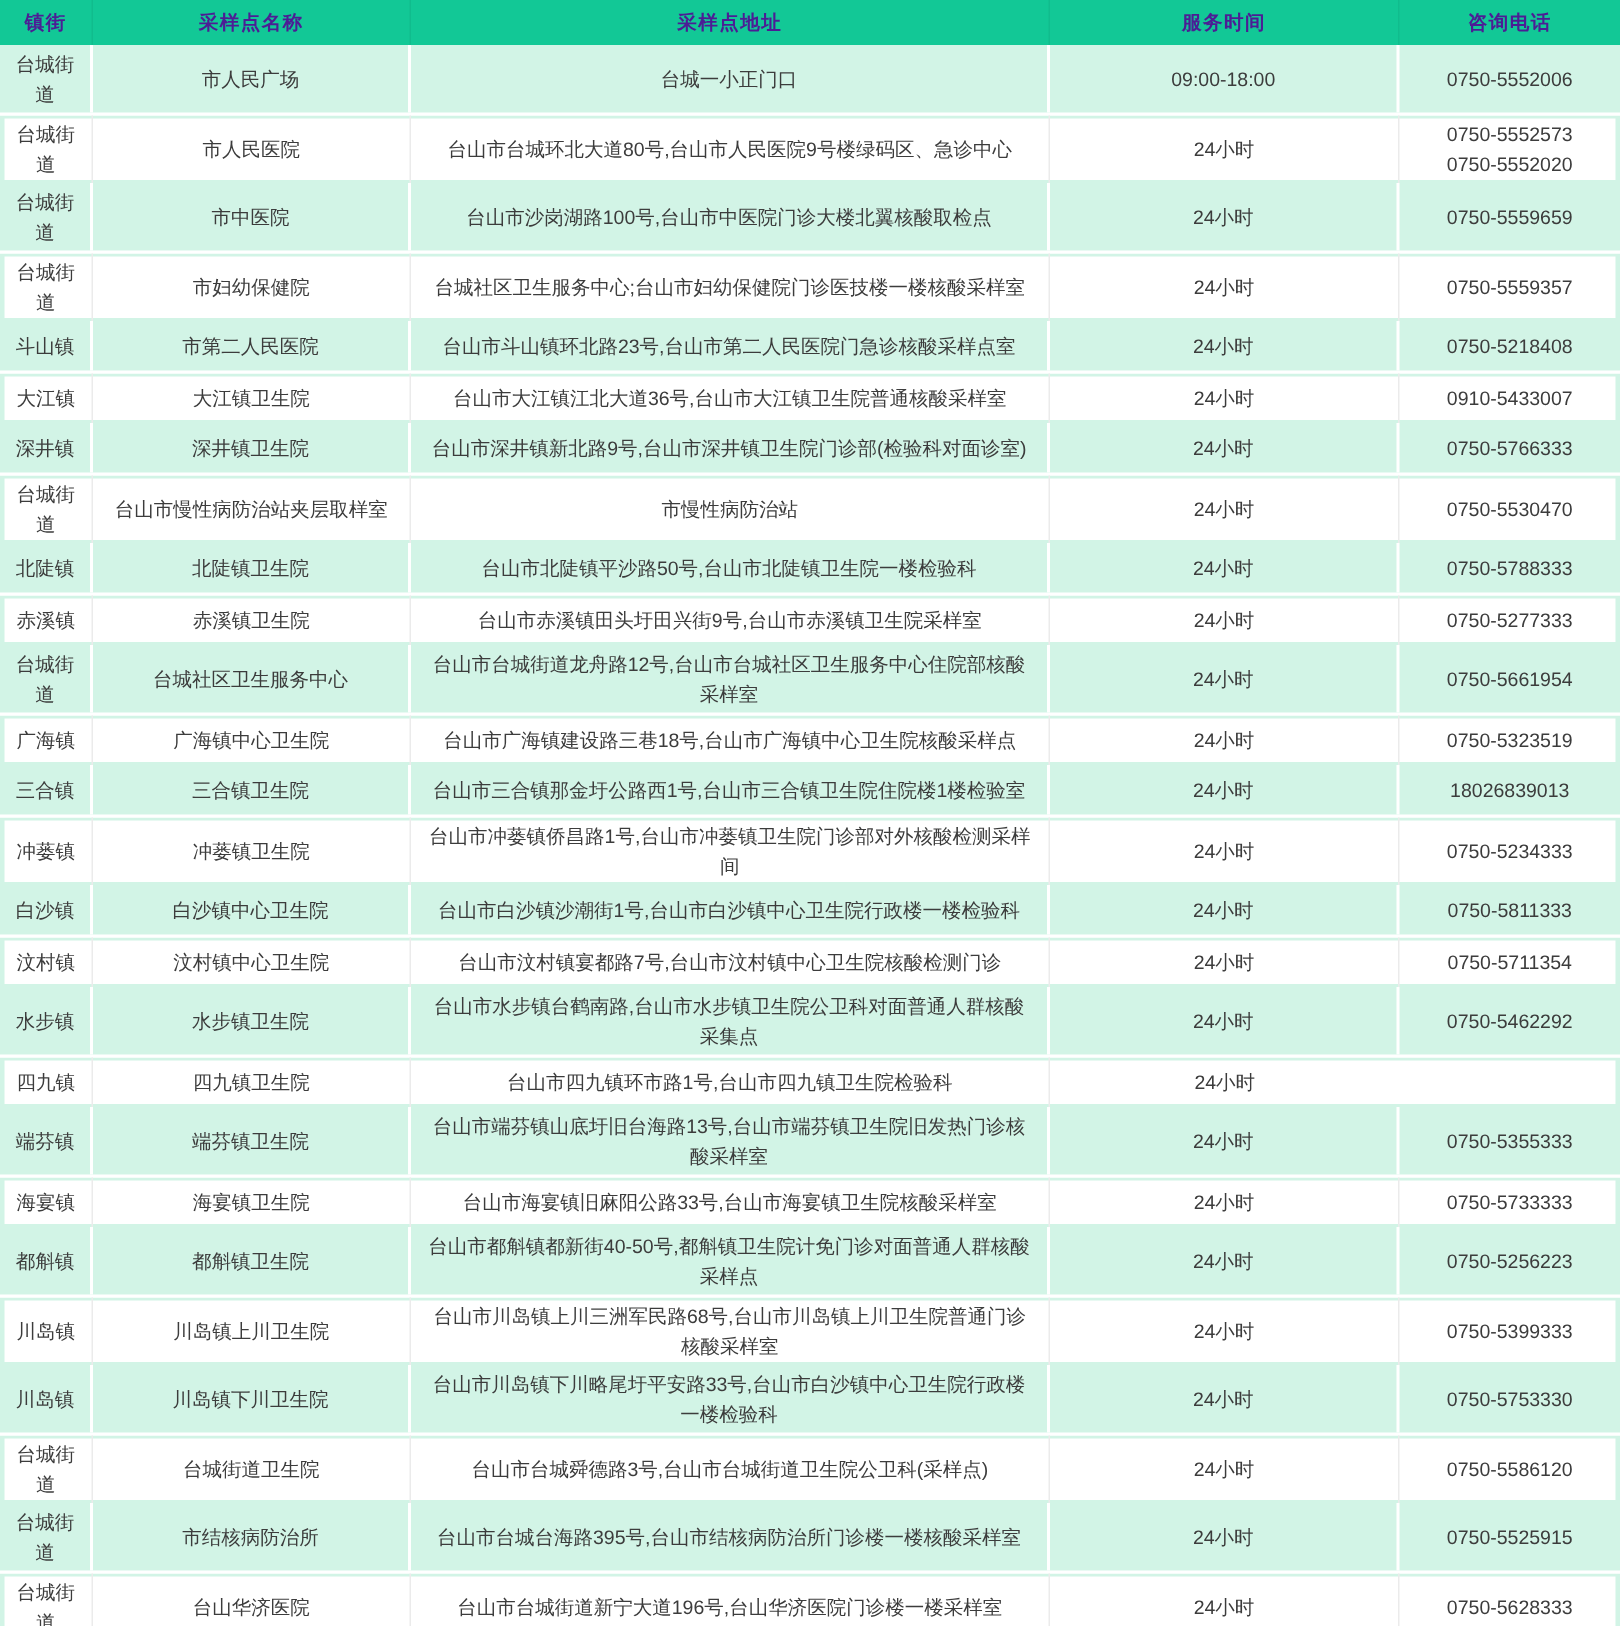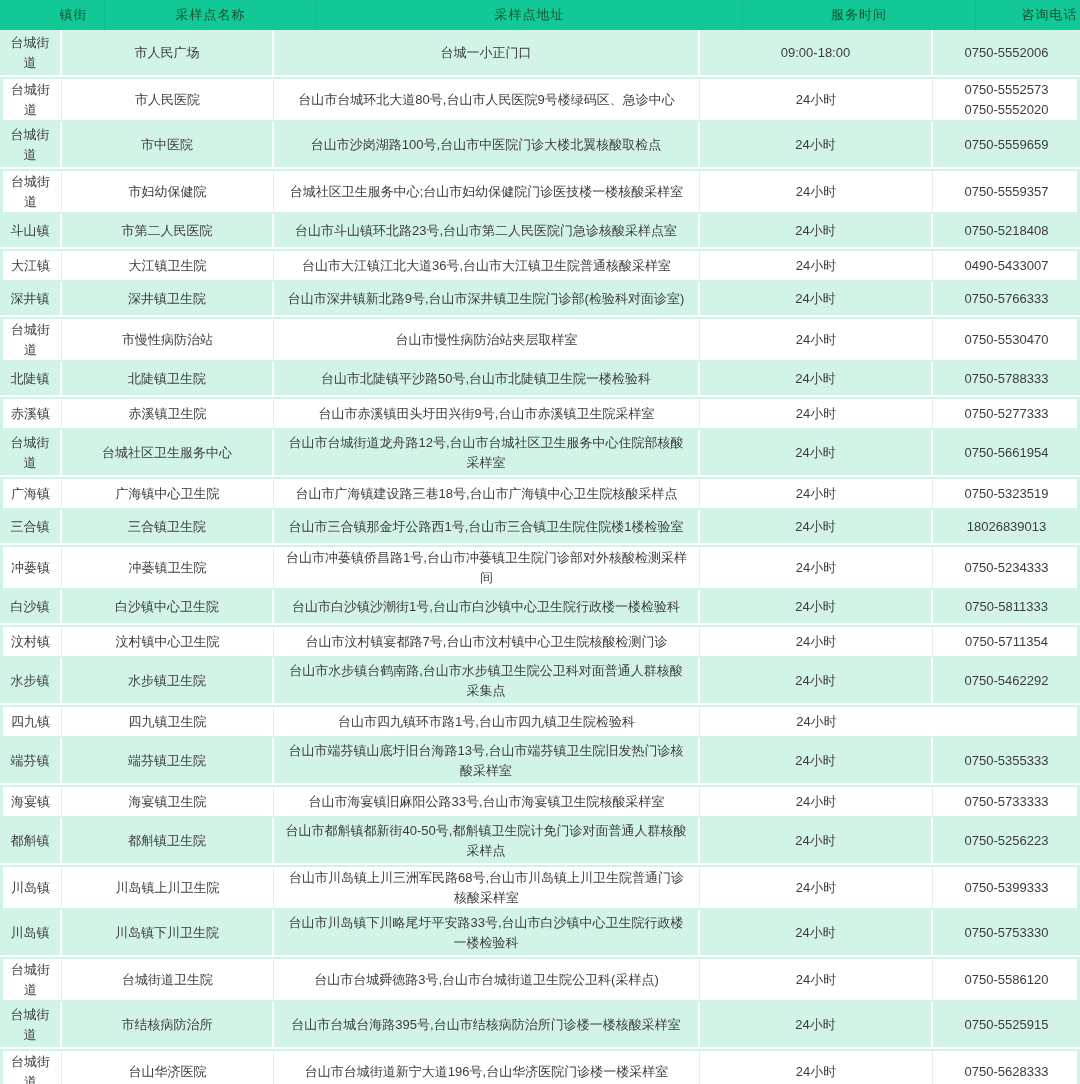--- a/index.html
+++ b/index.html
@@ -16,25 +16,24 @@
   .row {
     display: grid;
     grid-template-columns: 62px 212px 426px 233px 147px;
     flex: 1 0 auto;
     min-height: 33px;
   }
   .row.header {
     flex: 0 0 30px;
     min-height: 30px;
     background: #12c896;
-    color: #14532d;
-    font-weight: normal;
+    color: #4c1d95;
+    font-weight: bold;
     font-size: 13.5px;
     letter-spacing: 1px;
-    padding-left: 43px;
   }
   .cell {
     display: flex;
     align-items: center;
     justify-content: center;
     text-align: center;
     padding: 3px 10px;
     font-size: 13px;
     line-height: 1.5;
     box-sizing: border-box;
@@ -105,33 +104,33 @@
     <div class="cell col-name">市第二人民医院</div>
     <div class="cell col-address">台山市斗山镇环北路23号,台山市第二人民医院门急诊核酸采样点室</div>
     <div class="cell col-hours">24小时</div>
     <div class="cell col-phone">0750-5218408</div>
   </div>
       <div class="row r-white">
     <div class="cell col-town">大江镇</div>
     <div class="cell col-name">大江镇卫生院</div>
     <div class="cell col-address">台山市大江镇江北大道36号,台山市大江镇卫生院普通核酸采样室</div>
     <div class="cell col-hours">24小时</div>
-    <div class="cell col-phone">0490-5433007</div>
+    <div class="cell col-phone">0910-5433007</div>
   </div>
       <div class="row r-mint">
     <div class="cell col-town">深井镇</div>
     <div class="cell col-name">深井镇卫生院</div>
     <div class="cell col-address">台山市深井镇新北路9号,台山市深井镇卫生院门诊部(检验科对面诊室)</div>
     <div class="cell col-hours">24小时</div>
     <div class="cell col-phone">0750-5766333</div>
   </div>
       <div class="row r-white">
     <div class="cell col-town">台城街道</div>
+    <div class="cell col-address">台山市慢性病防治站夹层取样室</div>
     <div class="cell col-name">市慢性病防治站</div>
-    <div class="cell col-address">台山市慢性病防治站夹层取样室</div>
     <div class="cell col-hours">24小时</div>
     <div class="cell col-phone">0750-5530470</div>
   </div>
       <div class="row r-mint">
     <div class="cell col-town">北陡镇</div>
     <div class="cell col-name">北陡镇卫生院</div>
     <div class="cell col-address">台山市北陡镇平沙路50号,台山市北陡镇卫生院一楼检验科</div>
     <div class="cell col-hours">24小时</div>
     <div class="cell col-phone">0750-5788333</div>
   </div>

